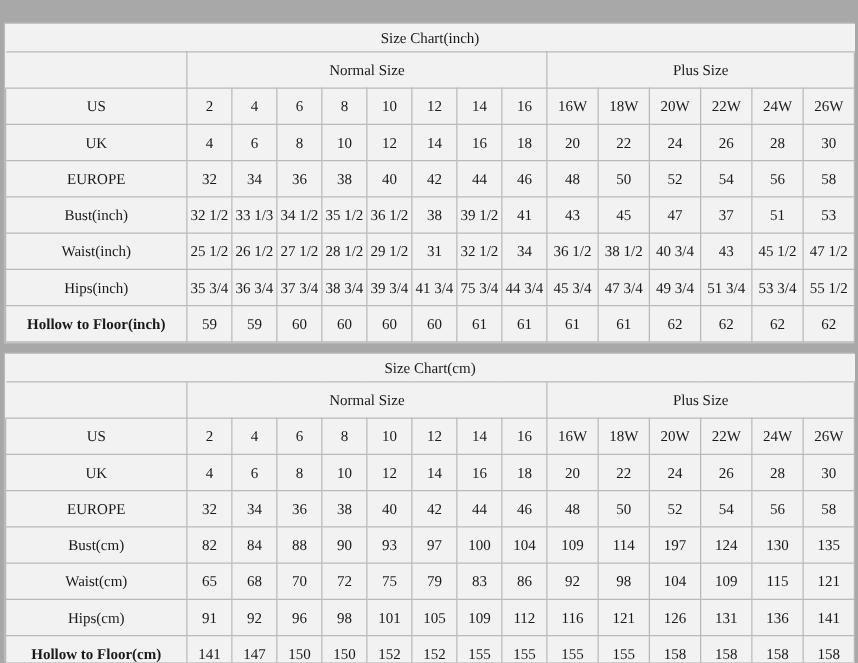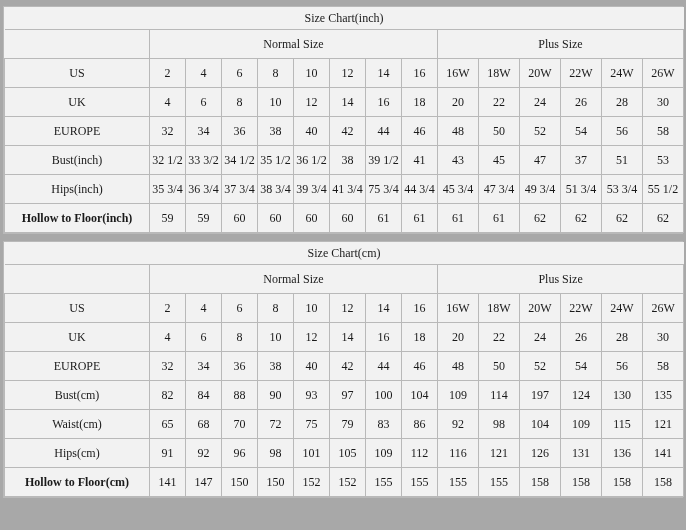--- a/index.html
+++ b/index.html
@@ -10,21 +10,21 @@
     width: 686px;
     height: 530px;
     background: #a8a8a8;
     font-family: "Liberation Serif", serif;
     overflow: hidden;
   }
   .page {
     width: 686px;
     height: 388px;
     box-sizing: border-box;
-    padding: 6px 3px 3px 3px;
+    padding: 18px 3px 3px 3px;
     display: flex;
     flex-direction: column;
     gap: 7px;
   }
   .chart-block {
     background: #f2f2f2;
     border: 1px solid #b9b9b9;
     box-sizing: border-box;
   }
   table.size-table {
@@ -158,35 +158,52 @@
           <td class="hdr-val">50</td>
           <td class="hdr-val">52</td>
           <td class="hdr-val">54</td>
           <td class="hdr-val">56</td>
           <td class="hdr-val">58</td>
         </tr>
 
         <tr>
           <td class="rowlabel">Bust(inch)</td>
           <td class="val">32 1/2</td>
-          <td class="val">33 3/2</td>
+          <td class="val">33 1/3</td>
           <td class="val">34 1/2</td>
           <td class="val">35 1/2</td>
           <td class="val">36 1/2</td>
           <td class="val">38</td>
           <td class="val">39 1/2</td>
           <td class="val">41</td>
           <td class="val">43</td>
           <td class="val">45</td>
           <td class="val">47</td>
           <td class="val">37</td>
           <td class="val">51</td>
           <td class="val">53</td>
         </tr>
 
+        <tr>
+          <td class="rowlabel">Waist(inch)</td>
+          <td class="val">25 1/2</td>
+          <td class="val">26 1/2</td>
+          <td class="val">27 1/2</td>
+          <td class="val">28 1/2</td>
+          <td class="val">29 1/2</td>
+          <td class="val">31</td>
+          <td class="val">32 1/2</td>
+          <td class="val">34</td>
+          <td class="val">36 1/2</td>
+          <td class="val">38 1/2</td>
+          <td class="val">40 3/4</td>
+          <td class="val">43</td>
+          <td class="val">45 1/2</td>
+          <td class="val">47 1/2</td>
+        </tr>
 
         <tr>
           <td class="rowlabel">Hips(inch)</td>
           <td class="val-small">35 3/4</td>
           <td class="val-small">36 3/4</td>
           <td class="val-small">37 3/4</td>
           <td class="val-small">38 3/4</td>
           <td class="val-small">39 3/4</td>
           <td class="val-small">41 3/4</td>
           <td class="val-small">75 3/4</td>

